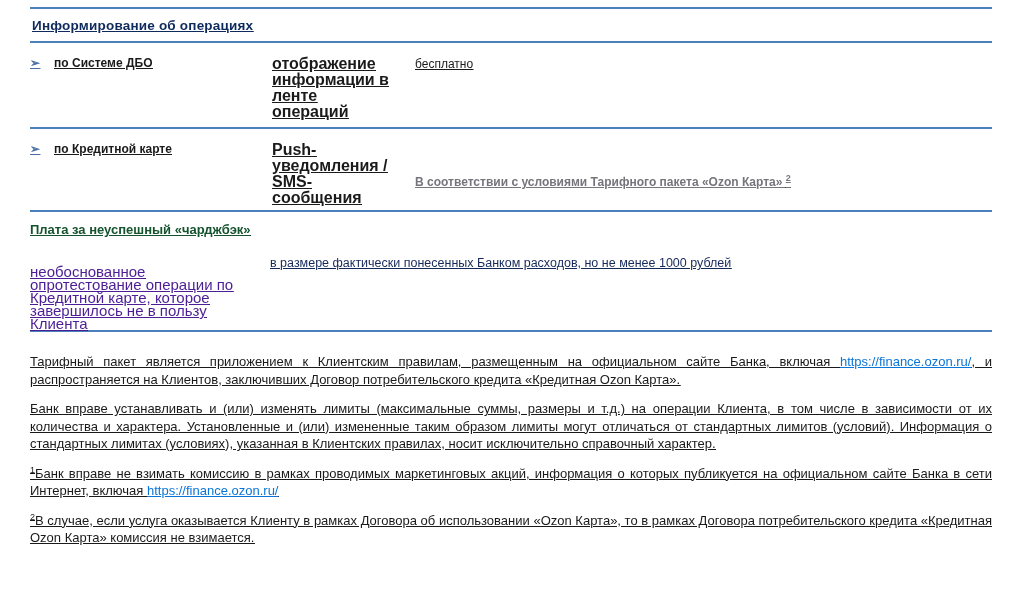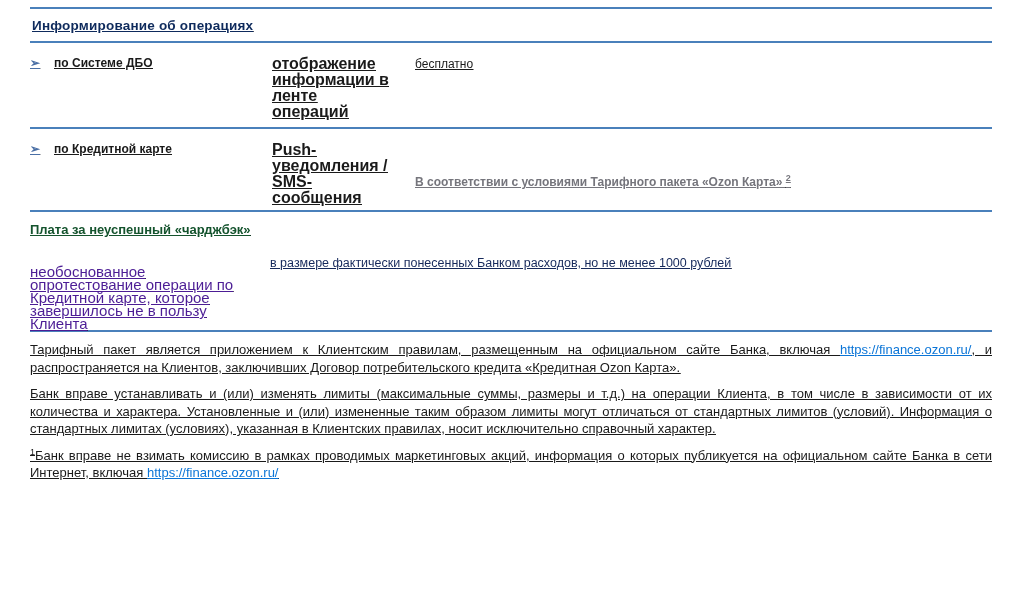--- a/index.html
+++ b/index.html
@@ -98,20 +98,21 @@
     margin-top: 32px;
   }
   
   .paragraphs { padding-top: 9px; }
   .body-p {
     font-size: 13px;
     line-height: 17.5px;
     text-align: justify;
     margin-bottom: 9px;
     color: #1a1a1a;
+    margin-top: 12px;
   }
   .body-p sup {
     font-size: 9px;
     line-height: 0;
   }
   .body-p a, .link {
     color: #0b75d7;
     text-decoration: underline;
     cursor: pointer;
   }
@@ -156,15 +157,16 @@
     </div>
     <div class="fee-value">в размере фактически понесенных Банком расходов, но не менее 1000 рублей</div>
   </div>
 
   <div class="rule"></div>
 
   <div class="paragraphs">
       <p class="body-p"><span>Тарифный пакет является приложением к Клиентским правилам, размещенным на официальном сайте Банка, включая </span><a>https://finance.ozon.ru/</a><span>, и распространяется на Клиентов, заключивших Договор потребительского кредита «Кредитная Ozon Карта».</span></p>
       <p class="body-p"><span>Банк вправе устанавливать и (или) изменять лимиты (максимальные суммы, размеры и т.д.) на операции Клиента, в том числе в зависимости от их количества и характера. Установленные и (или) измененные таким образом лимиты могут отличаться от стандартных лимитов (условий). Информация о стандартных лимитах (условиях), указанная в Клиентских правилах, носит исключительно справочный характер.</span></p>
       <p class="body-p"><sup>1</sup><span>Банк вправе не взимать комиссию в рамках проводимых маркетинговых акций, информация о которых публикуется на официальном сайте Банка в сети Интернет, включая </span><a>https://finance.ozon.ru/</a></p>
+      <p class="body-p"><sup>2</sup><span>В случае, если услуга оказывается Клиенту в рамках Договора об использовании «Ozon Карта», то в рамках Договора потребительского кредита «Кредитная Ozon Карта» комиссия не взимается.</span></p>
     </div>
 
 </div>
 
 </body></html>

